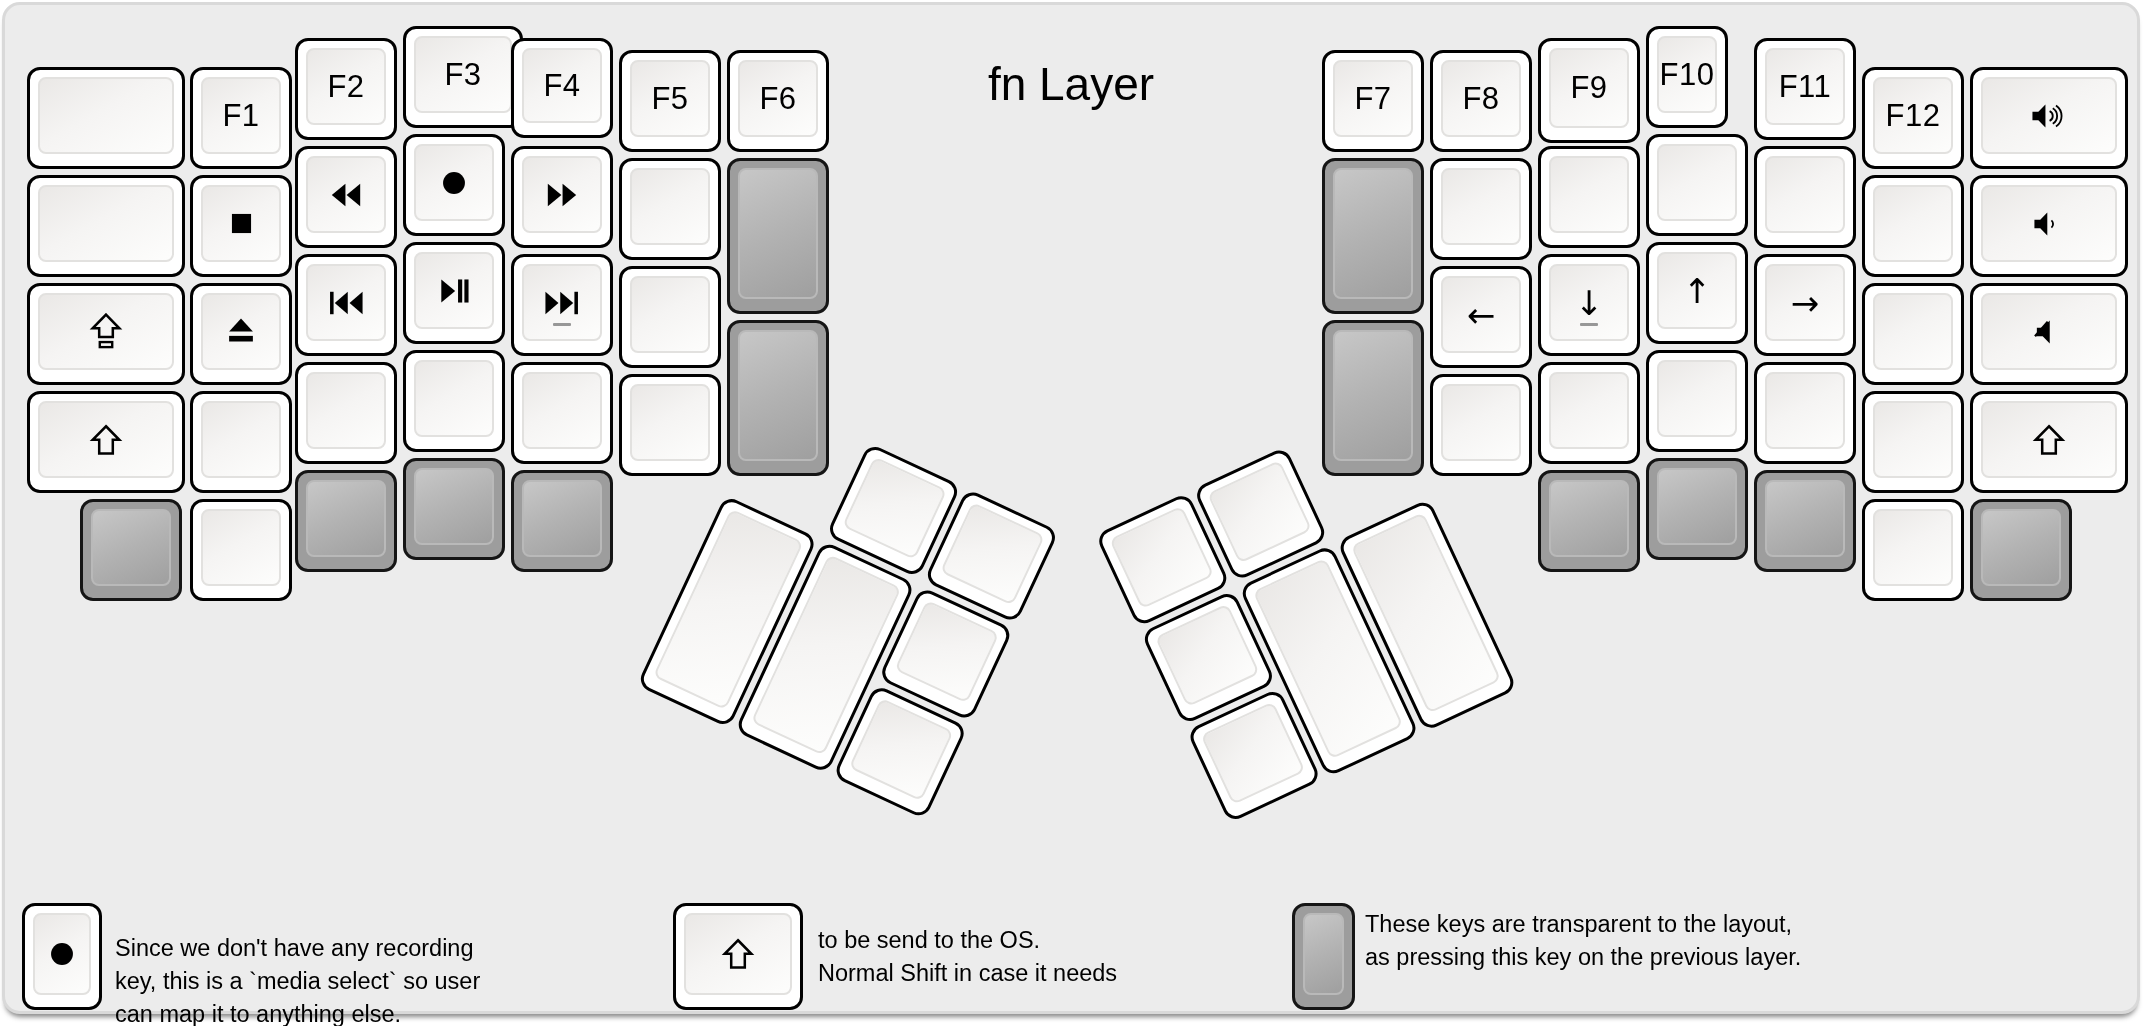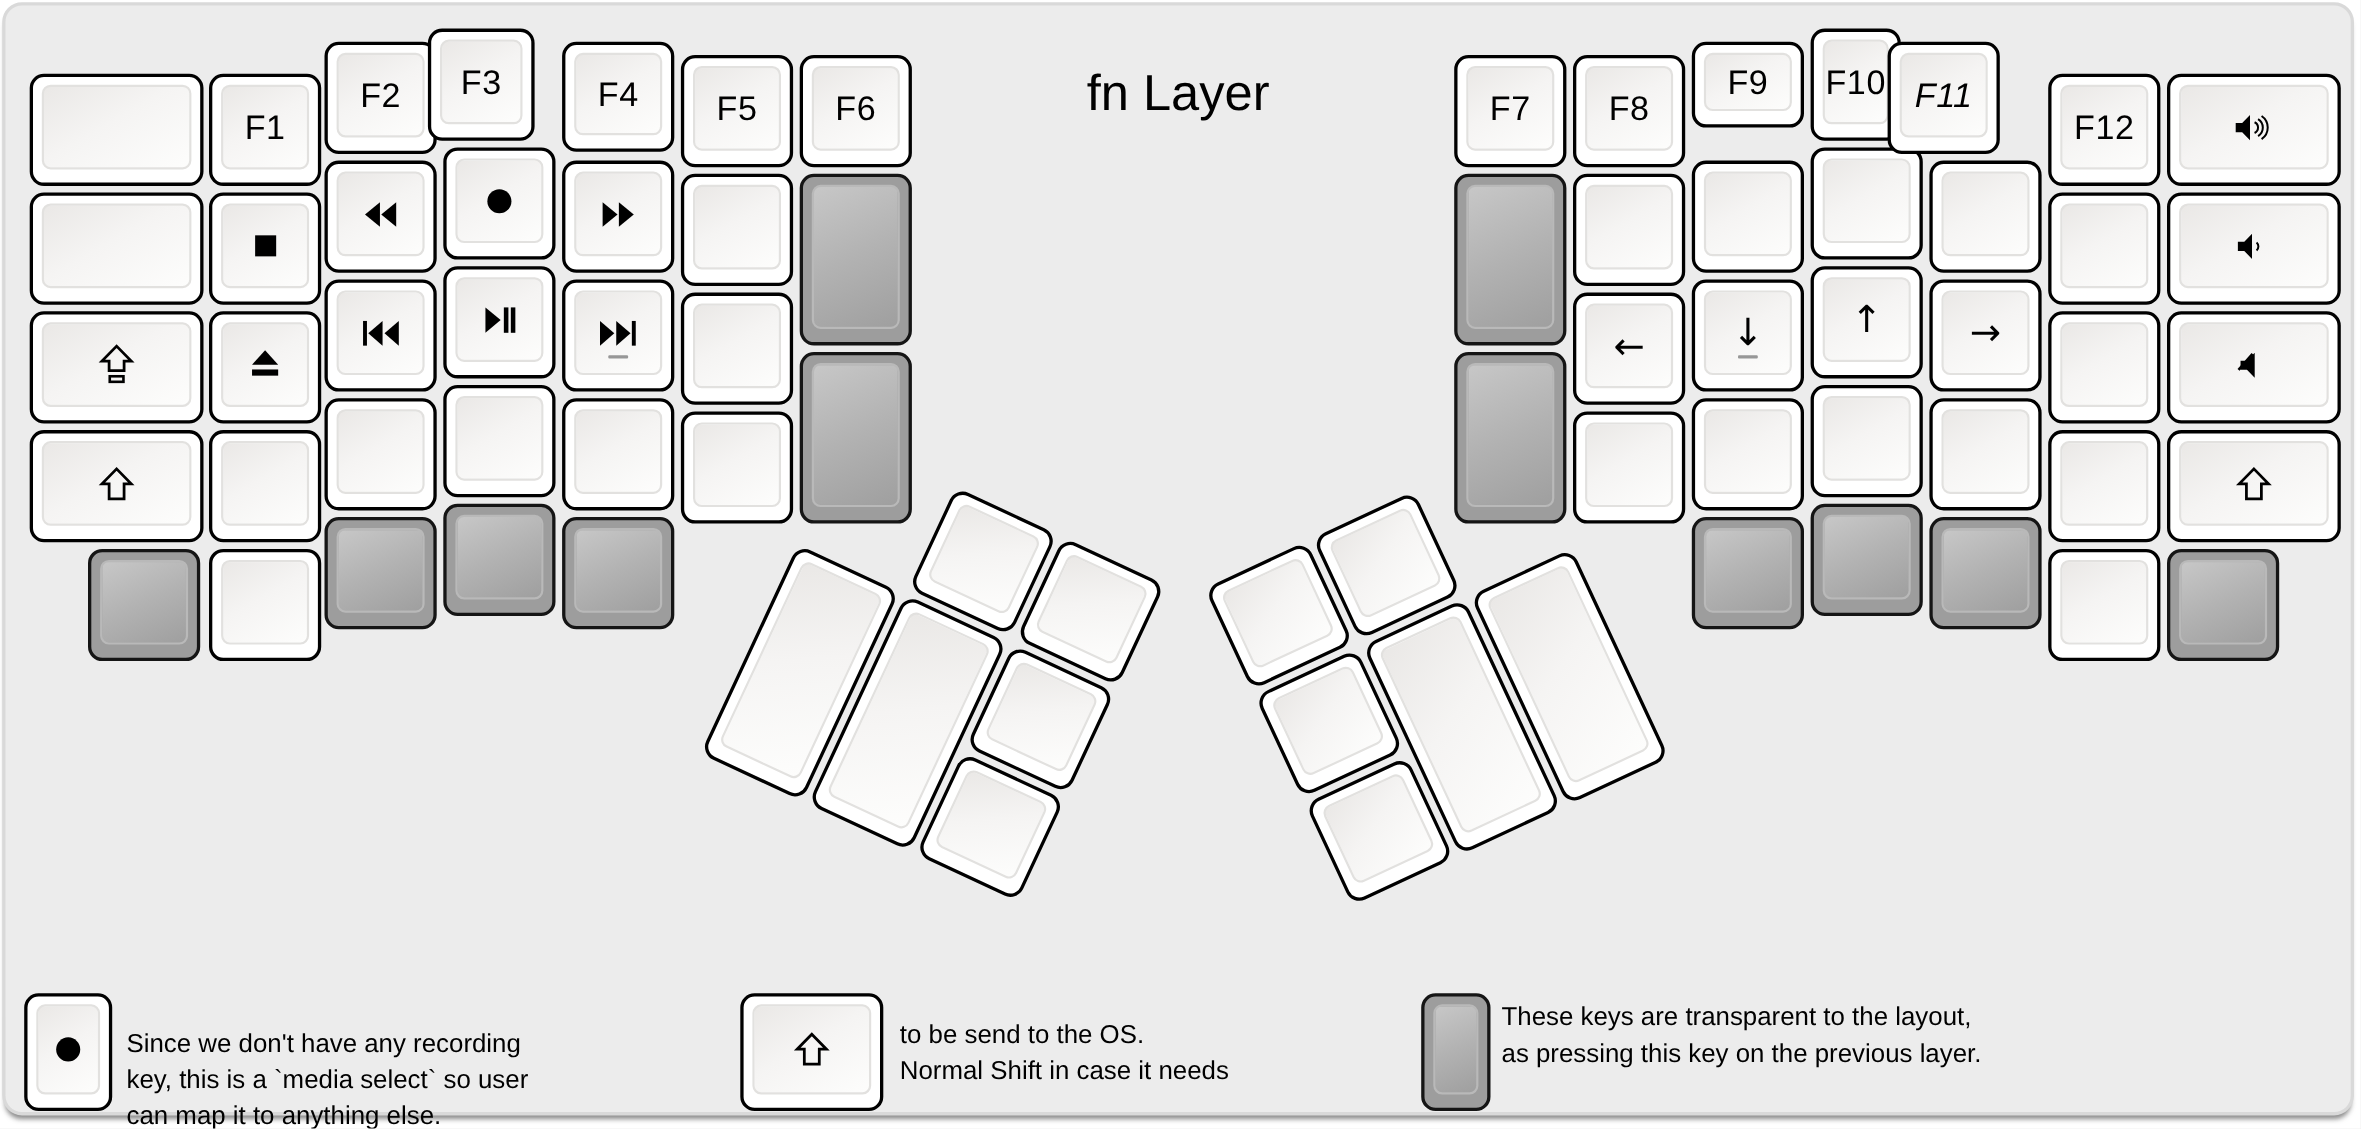--- a/index.html
+++ b/index.html
@@ -137,21 +137,21 @@
             </svg>
           </span>
         </div>
       </div>
       <div class="key" style="left: 290px; top: 357px; width: 102px; height: 102px;">
         <div class="cap"></div>
       </div>
       <div class="key transparent" style="left: 290px; top: 465px; width: 102px; height: 102px;">
         <div class="cap"></div>
       </div>
-      <div class="key" style="left: 384px; top: 21px; width: 97px; height: 102px;">
+      <div class="key" style="left: 398px; top: 21px; width: 120px; height: 102px;">
         <div class="cap">
           <span class="flabel">F3</span>
         </div>
       </div>
       <div class="key" style="left: 398px; top: 129px; width: 102px; height: 102px;">
         <div class="cap">
           <span class="icon">
             <svg width="32" height="32" viewBox="0 0 24 24">
               <circle cx="12" cy="12" r="8.2" fill="#000"></circle>
             </svg>
@@ -253,21 +253,21 @@
         <div class="cap"></div>
       </div>
       <div class="key" style="left: 1425px; top: 261px; width: 102px; height: 102px;">
         <div class="cap">
           <span class="arrowglyph">←</span>
         </div>
       </div>
       <div class="key" style="left: 1425px; top: 369px; width: 102px; height: 102px;">
         <div class="cap"></div>
       </div>
-      <div class="key" style="left: 1533px; top: 33px; width: 102px; height: 78px;">
+      <div class="key" style="left: 1533px; top: 33px; width: 102px; height: 105px;">
         <div class="cap">
           <span class="flabel">F9</span>
         </div>
       </div>
       <div class="key" style="left: 1533px; top: 141px; width: 102px; height: 102px;">
         <div class="cap"></div>
       </div>
       <div class="key" style="left: 1533px; top: 249px; width: 102px; height: 102px;">
         <div class="cap">
           <span class="arrowglyph">↓</span>
@@ -292,21 +292,21 @@
         <div class="cap">
           <span class="arrowglyph">↑</span>
         </div>
       </div>
       <div class="key" style="left: 1641px; top: 345px; width: 102px; height: 102px;">
         <div class="cap"></div>
       </div>
       <div class="key transparent" style="left: 1641px; top: 453px; width: 102px; height: 102px;">
         <div class="cap"></div>
       </div>
-      <div class="key" style="left: 1711px; top: 33px; width: 102px; height: 102px; font-style: italic;">
+      <div class="key" style="left: 1749px; top: 33px; width: 102px; height: 102px;">
         <div class="cap">
           <span class="flabel">F11</span>
         </div>
       </div>
       <div class="key" style="left: 1749px; top: 141px; width: 102px; height: 102px;">
         <div class="cap"></div>
       </div>
       <div class="key" style="left: 1749px; top: 249px; width: 102px; height: 102px;">
         <div class="cap">
           <span class="arrowglyph">→</span>

